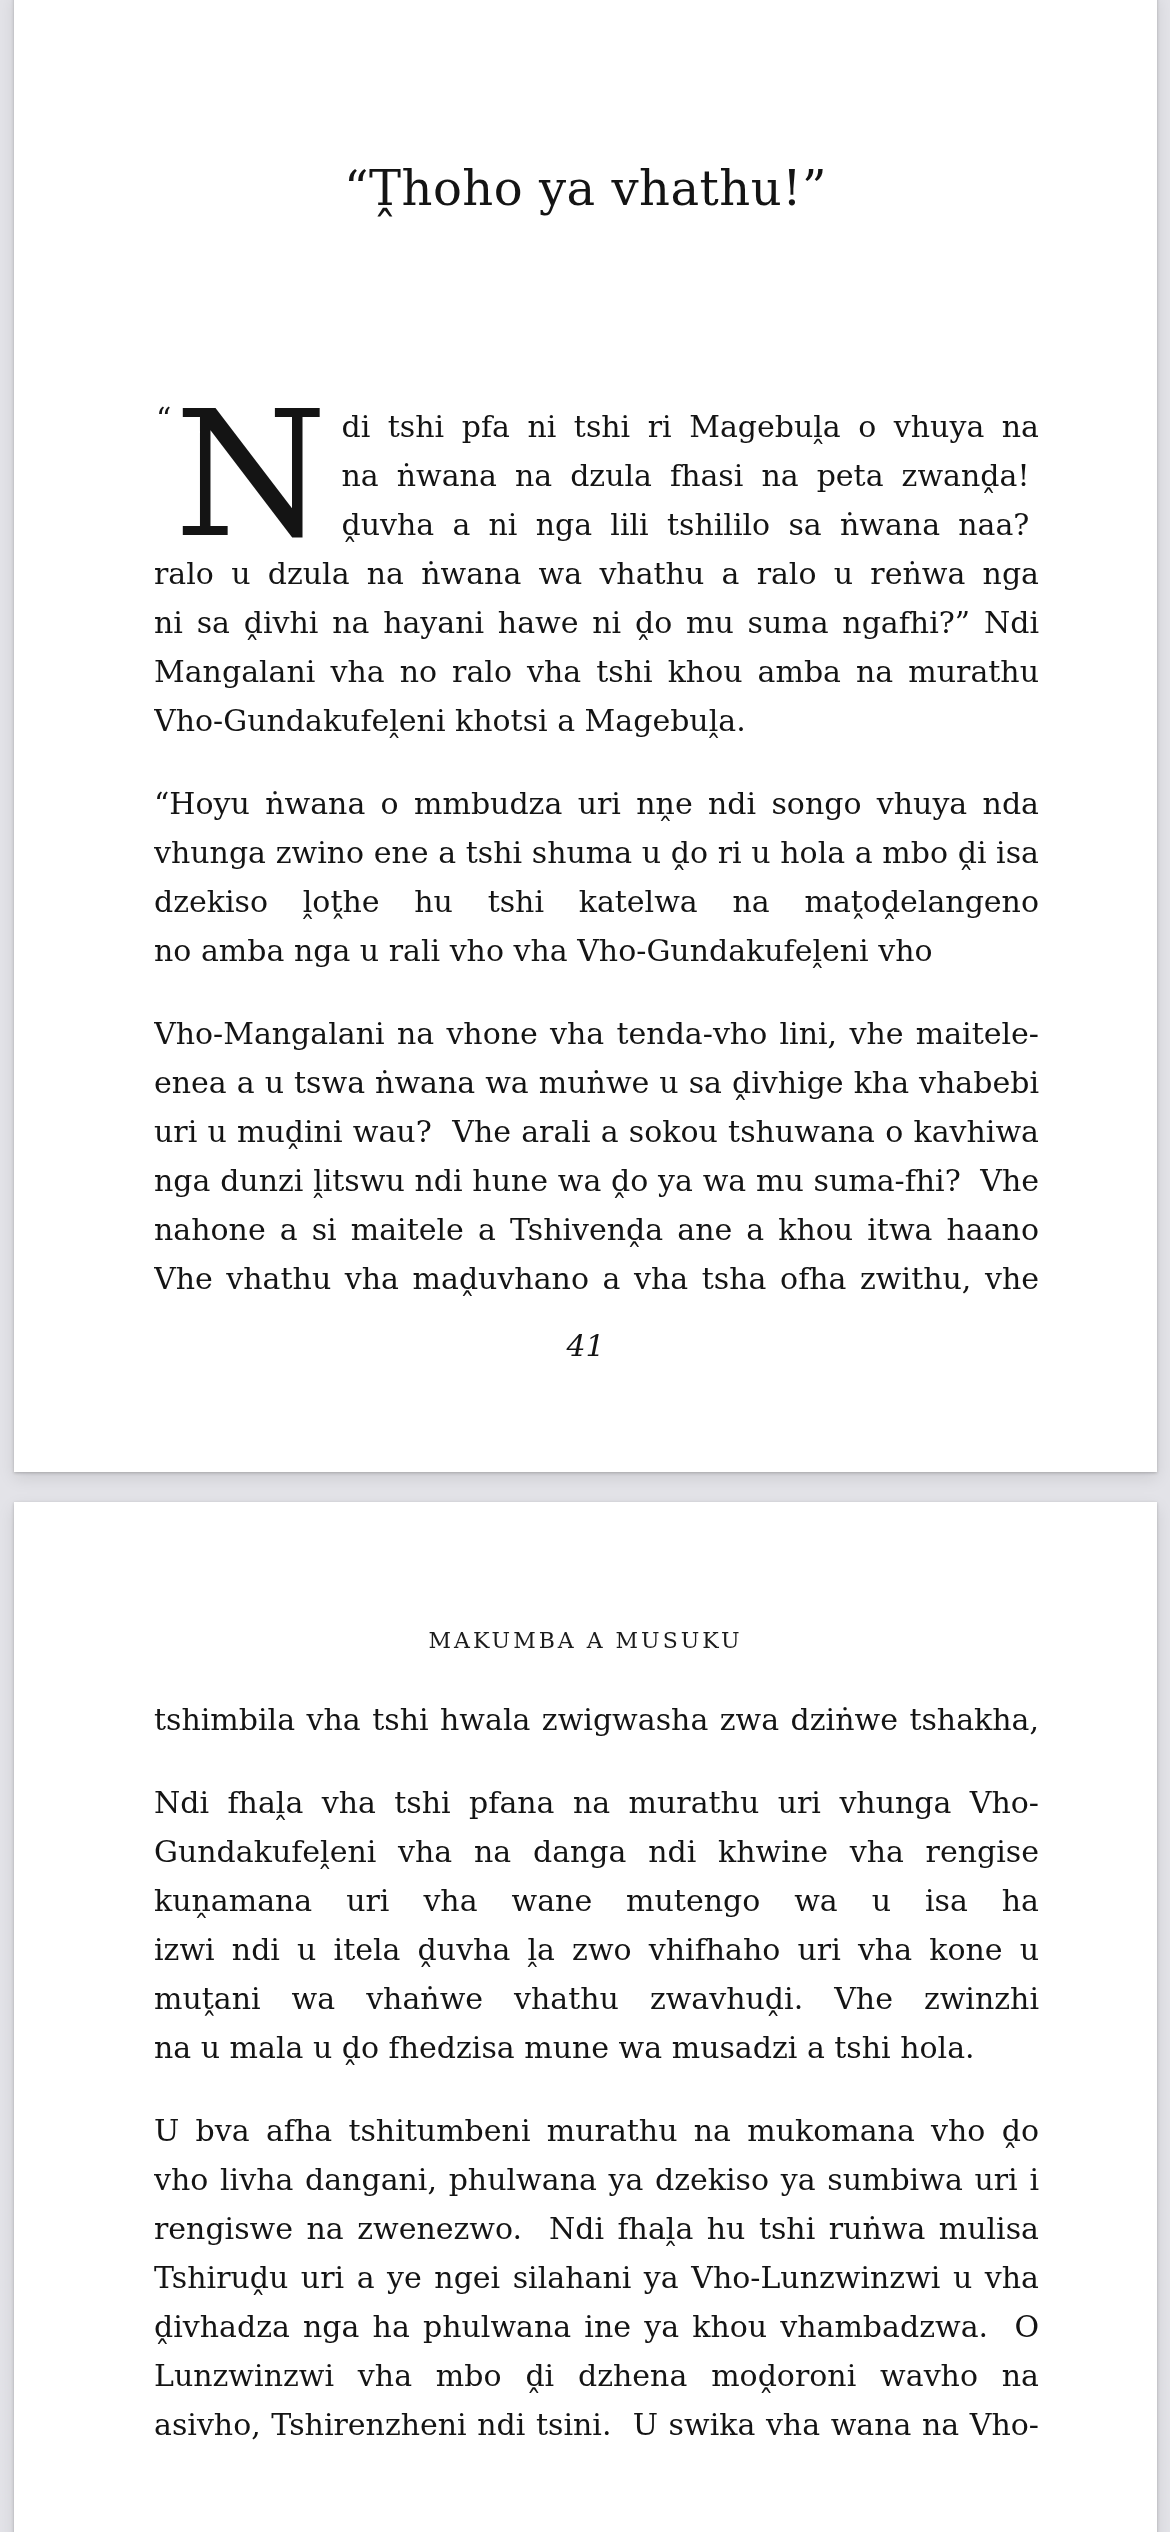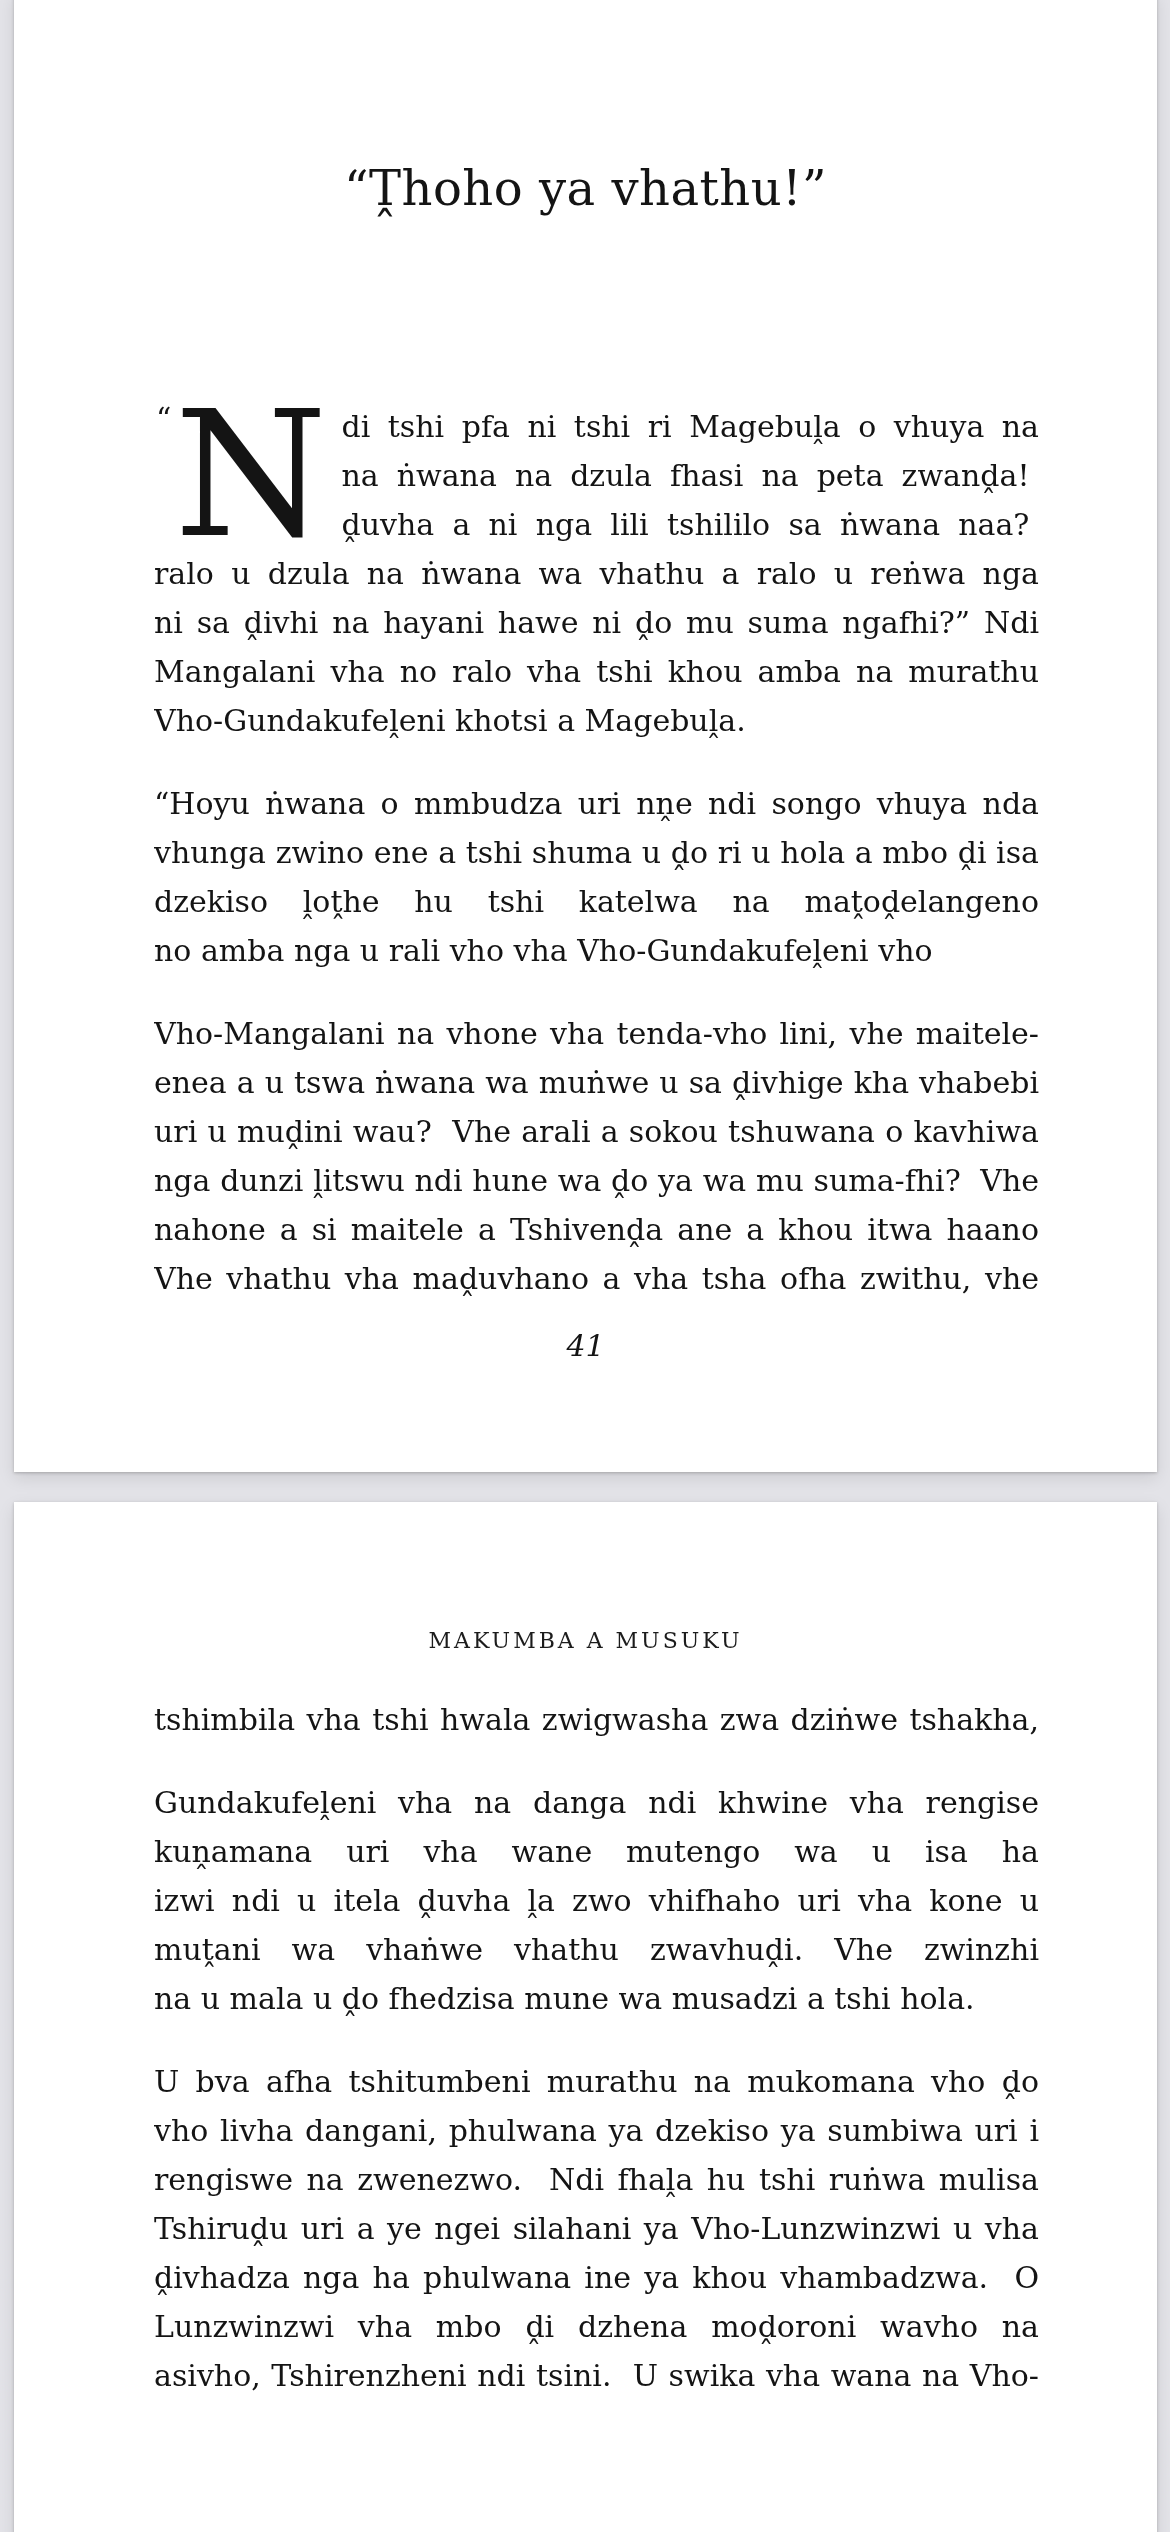--- a/index.html
+++ b/index.html
@@ -121,20 +121,21 @@
   <div class="page-number">41</div>
 </div>
 
 <div class="page" id="page2">
   <div class="running-header">MAKUMBA A MUSUKU</div>
   <div class="body-text">
       <div class="paragraph">
         <div class="line jline">tshimbila vha tshi hwala zwigwasha zwa dziṅwe tshakha, vhe</div>
       </div>
       <div class="paragraph">
+        <div class="line jline">Ndi fhaḽa vha tshi pfana na murathu uri vhunga Vho-</div>
         <div class="line jline">Gundakufeḽeni vha na danga ndi khwine vha rengise kuṅwe</div>
         <div class="line jline">kuṋamana uri vha wane mutengo wa u isa ha vhomasevhe. Vhe</div>
         <div class="line jline">izwi ndi u itela ḓuvha ḽa zwo vhifhaho uri vha kone u dzhena</div>
         <div class="line jline">muṱani wa vhaṅwe vhathu zwavhuḓi. Vhe zwinzhi malugana</div>
         <div class="line lline">na u mala u ḓo fhedzisa mune wa musadzi a tshi hola.</div>
       </div>
       <div class="paragraph">
         <div class="line jline">U bva afha tshitumbeni murathu na mukomana vho ḓo ṱuwa</div>
         <div class="line jline">vho livha dangani, phulwana ya dzekiso ya sumbiwa uri i</div>
         <div class="line jline">rengiswe na zwenezwo.&nbsp; Ndi fhaḽa hu tshi ruṅwa mulisa</div>

